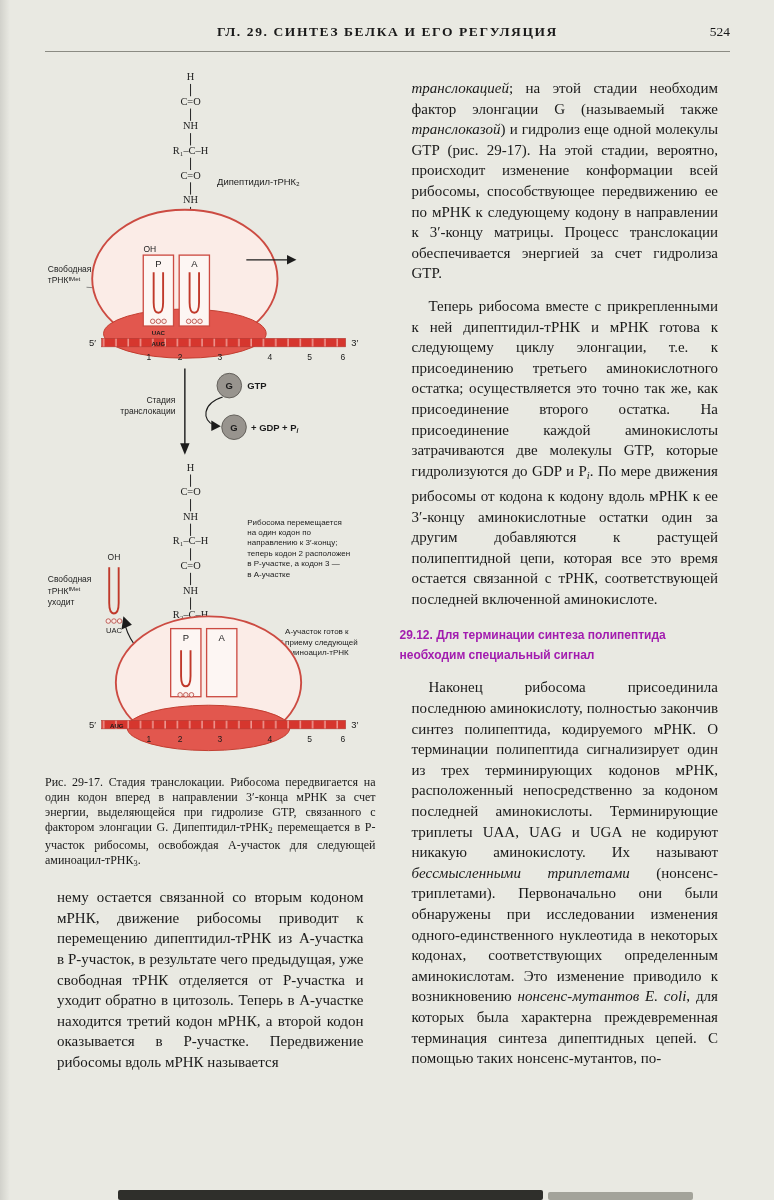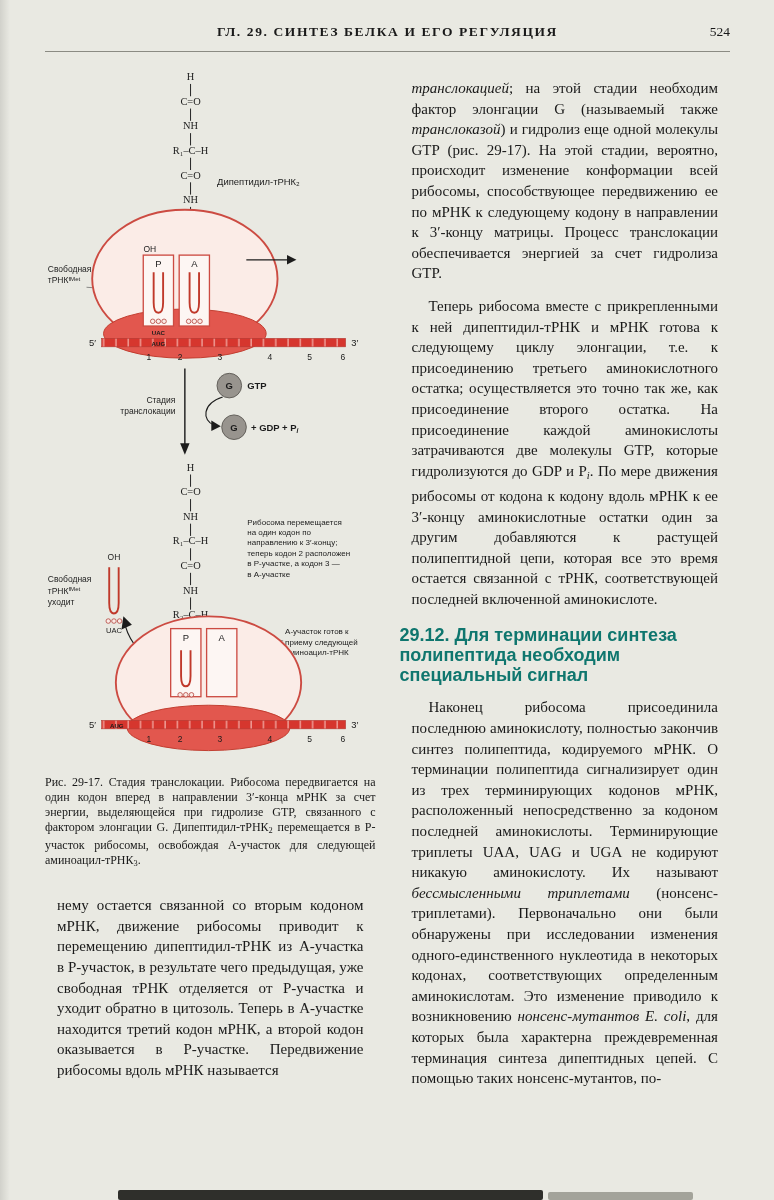--- a/index.html
+++ b/index.html
@@ -14,24 +14,24 @@
   .page-header{position:relative;height:20px;}
   .header-title{text-align:center;font-size:13.5px;font-weight:bold;letter-spacing:1.6px;}
   .page-number{position:absolute;right:0;top:0;font-size:13.5px;}
   .rule{border:none;border-top:1px solid #8b8b83;margin:7px 0 14px 0;}
   .columns{display:flex;gap:24px;}
   .col{width:331px;}
   .body-text{font-size:15px;line-height:20.6px;text-align:justify;margin:12px;}
   .indent{text-indent:17px;}
   .section-heading{
     font-family:"Liberation Sans", sans-serif;
-    color:#0f766e;font-size:18px;line-height:20px;font-weight:bold;
+    color:#a21caf;font-size:12px;line-height:20px;font-weight:bold;
     margin:16px 0 9px 0;
   }
-  .caption{font-size:12px;line-height:15px;text-align:justify;margin:10px 0 24px 0;}
+  .caption{font-size:12px;line-height:15px;text-align:justify;margin:10px 0 16px 0;}
   .figure-wrap{margin-left:-2px;}
   svg text{font-family:"Liberation Sans","DejaVu Sans",sans-serif;fill:#1c1c1c;}
   svg .serifed{font-family:"Liberation Serif","DejaVu Serif",serif;}
   .bottom-strip{position:absolute;left:118px;bottom:0;width:425px;height:10px;background:#2f2f2b;border-radius:2px;}
   .bottom-strip2{position:absolute;left:548px;bottom:0;width:145px;height:8px;background:#a3a39a;border-radius:2px;}
 </style>
 </head>
 <body>
 
 <div class="page">

